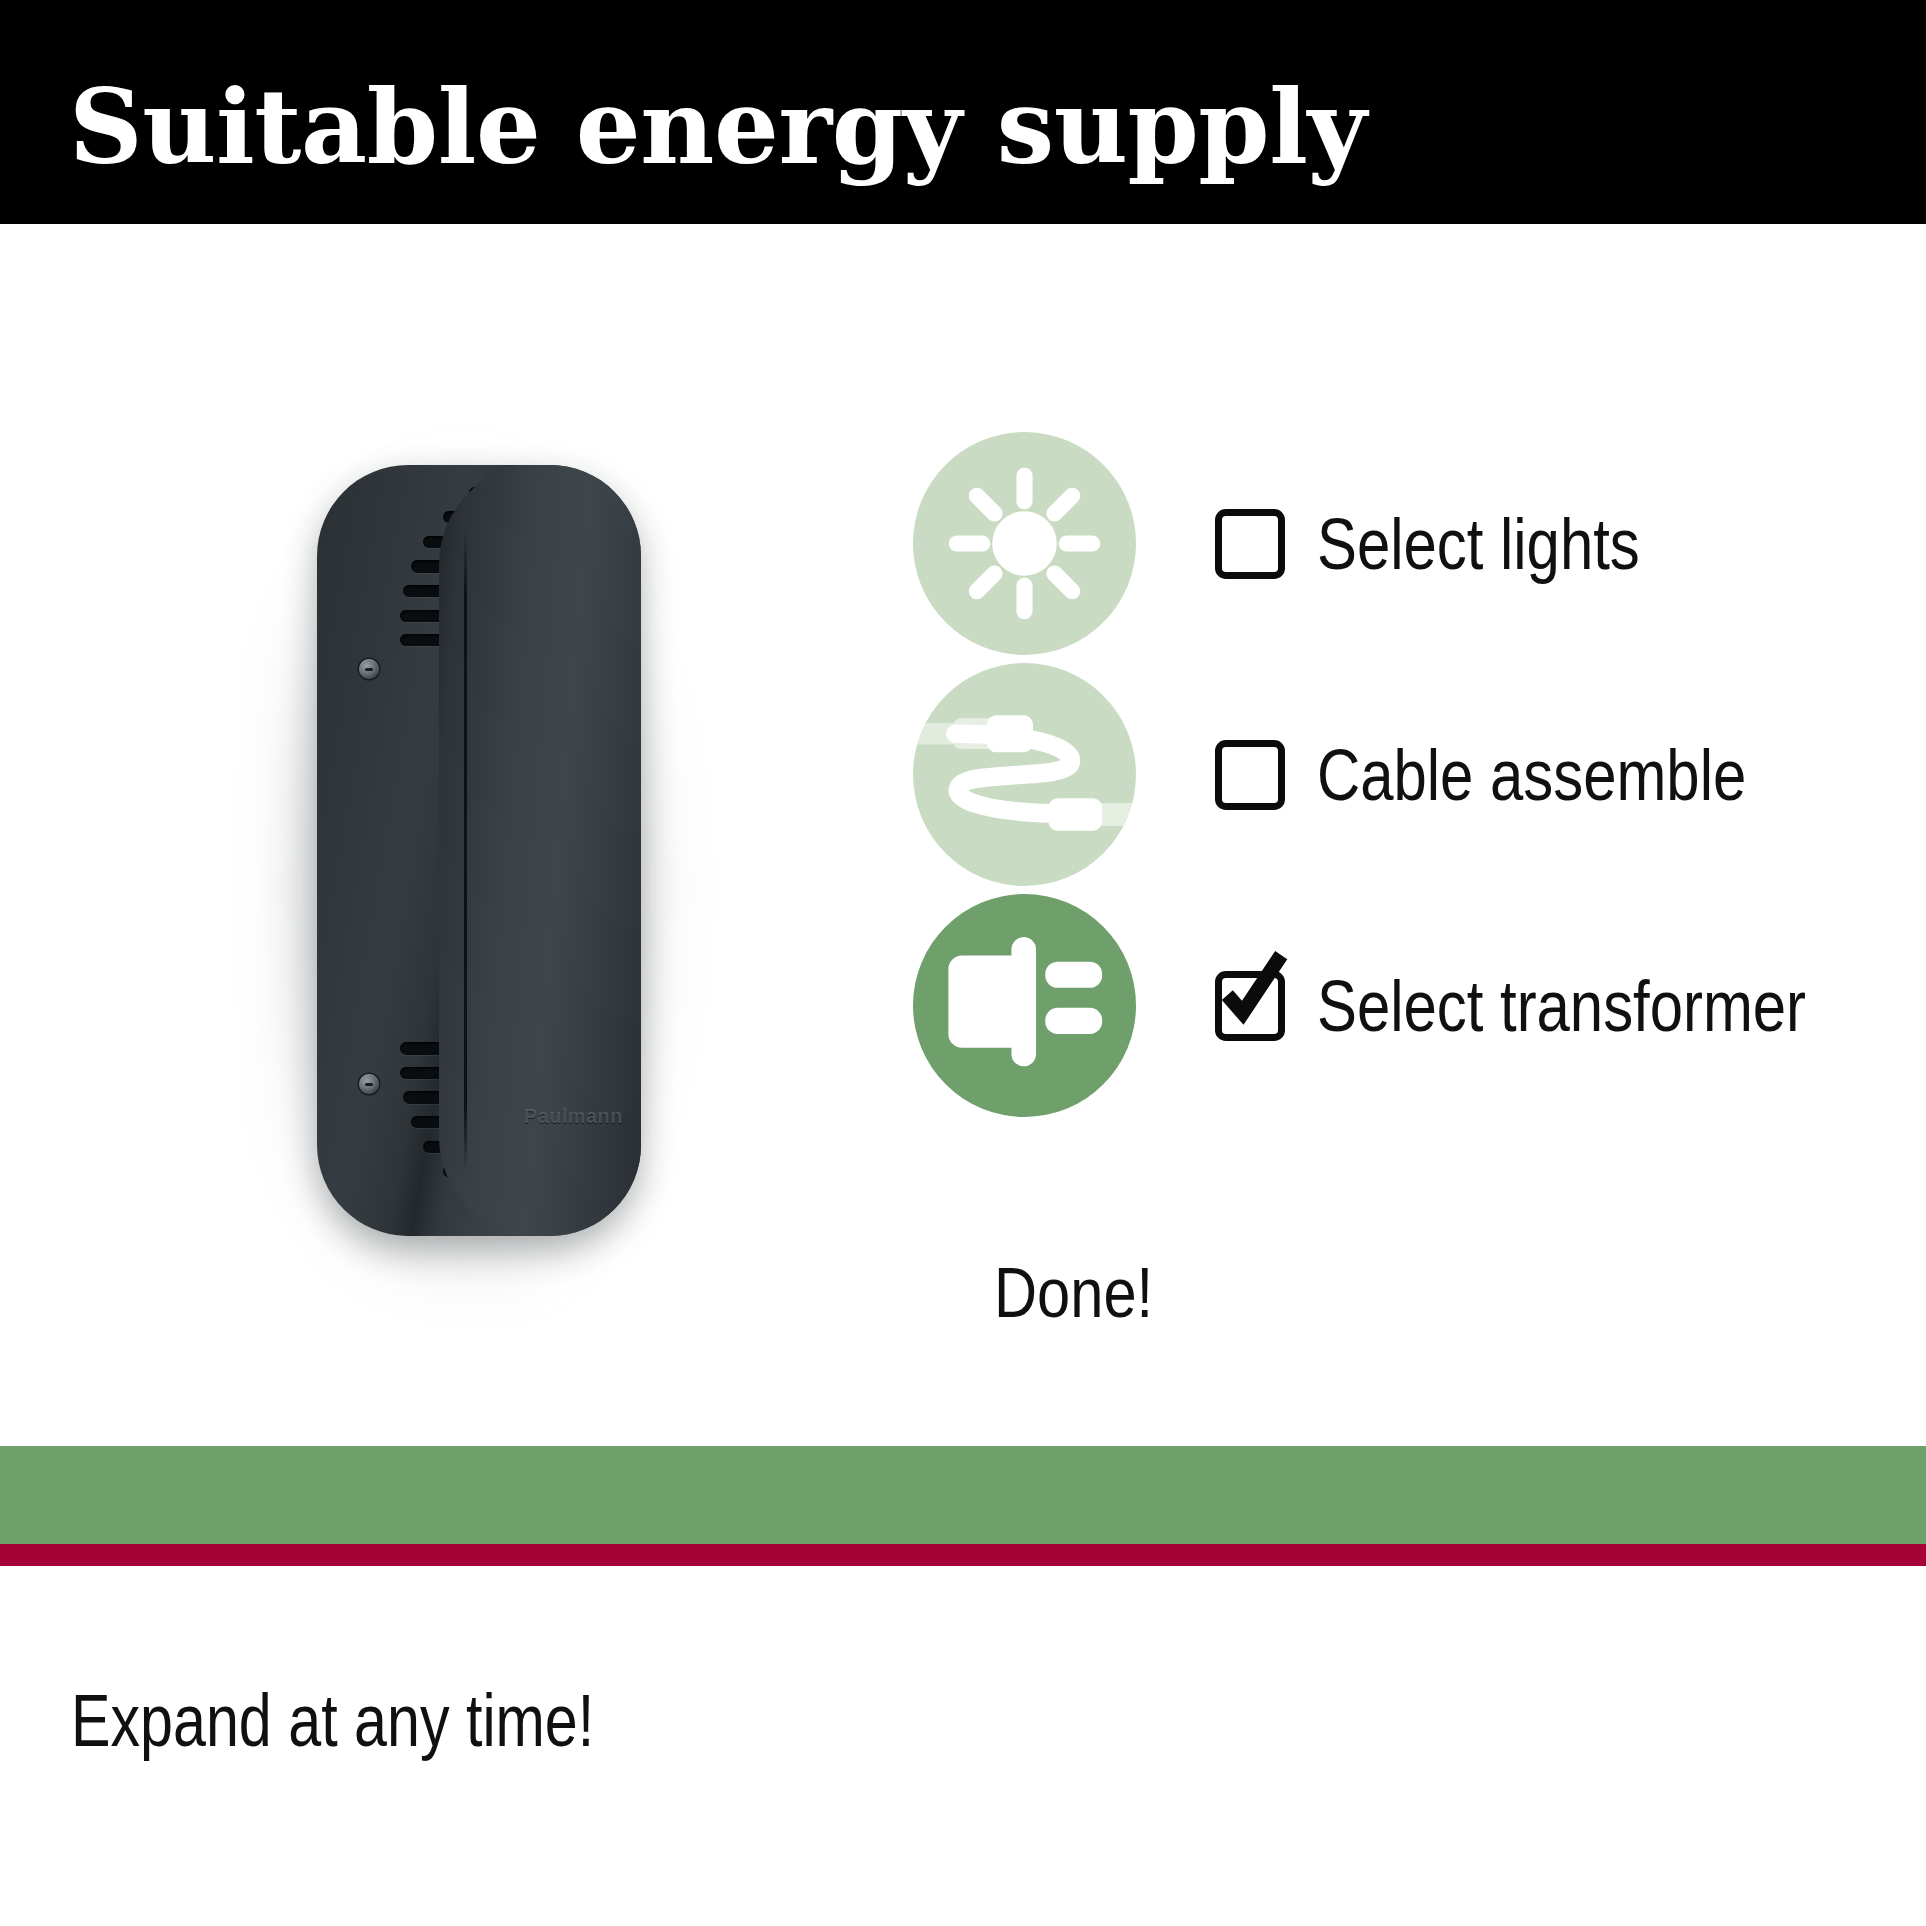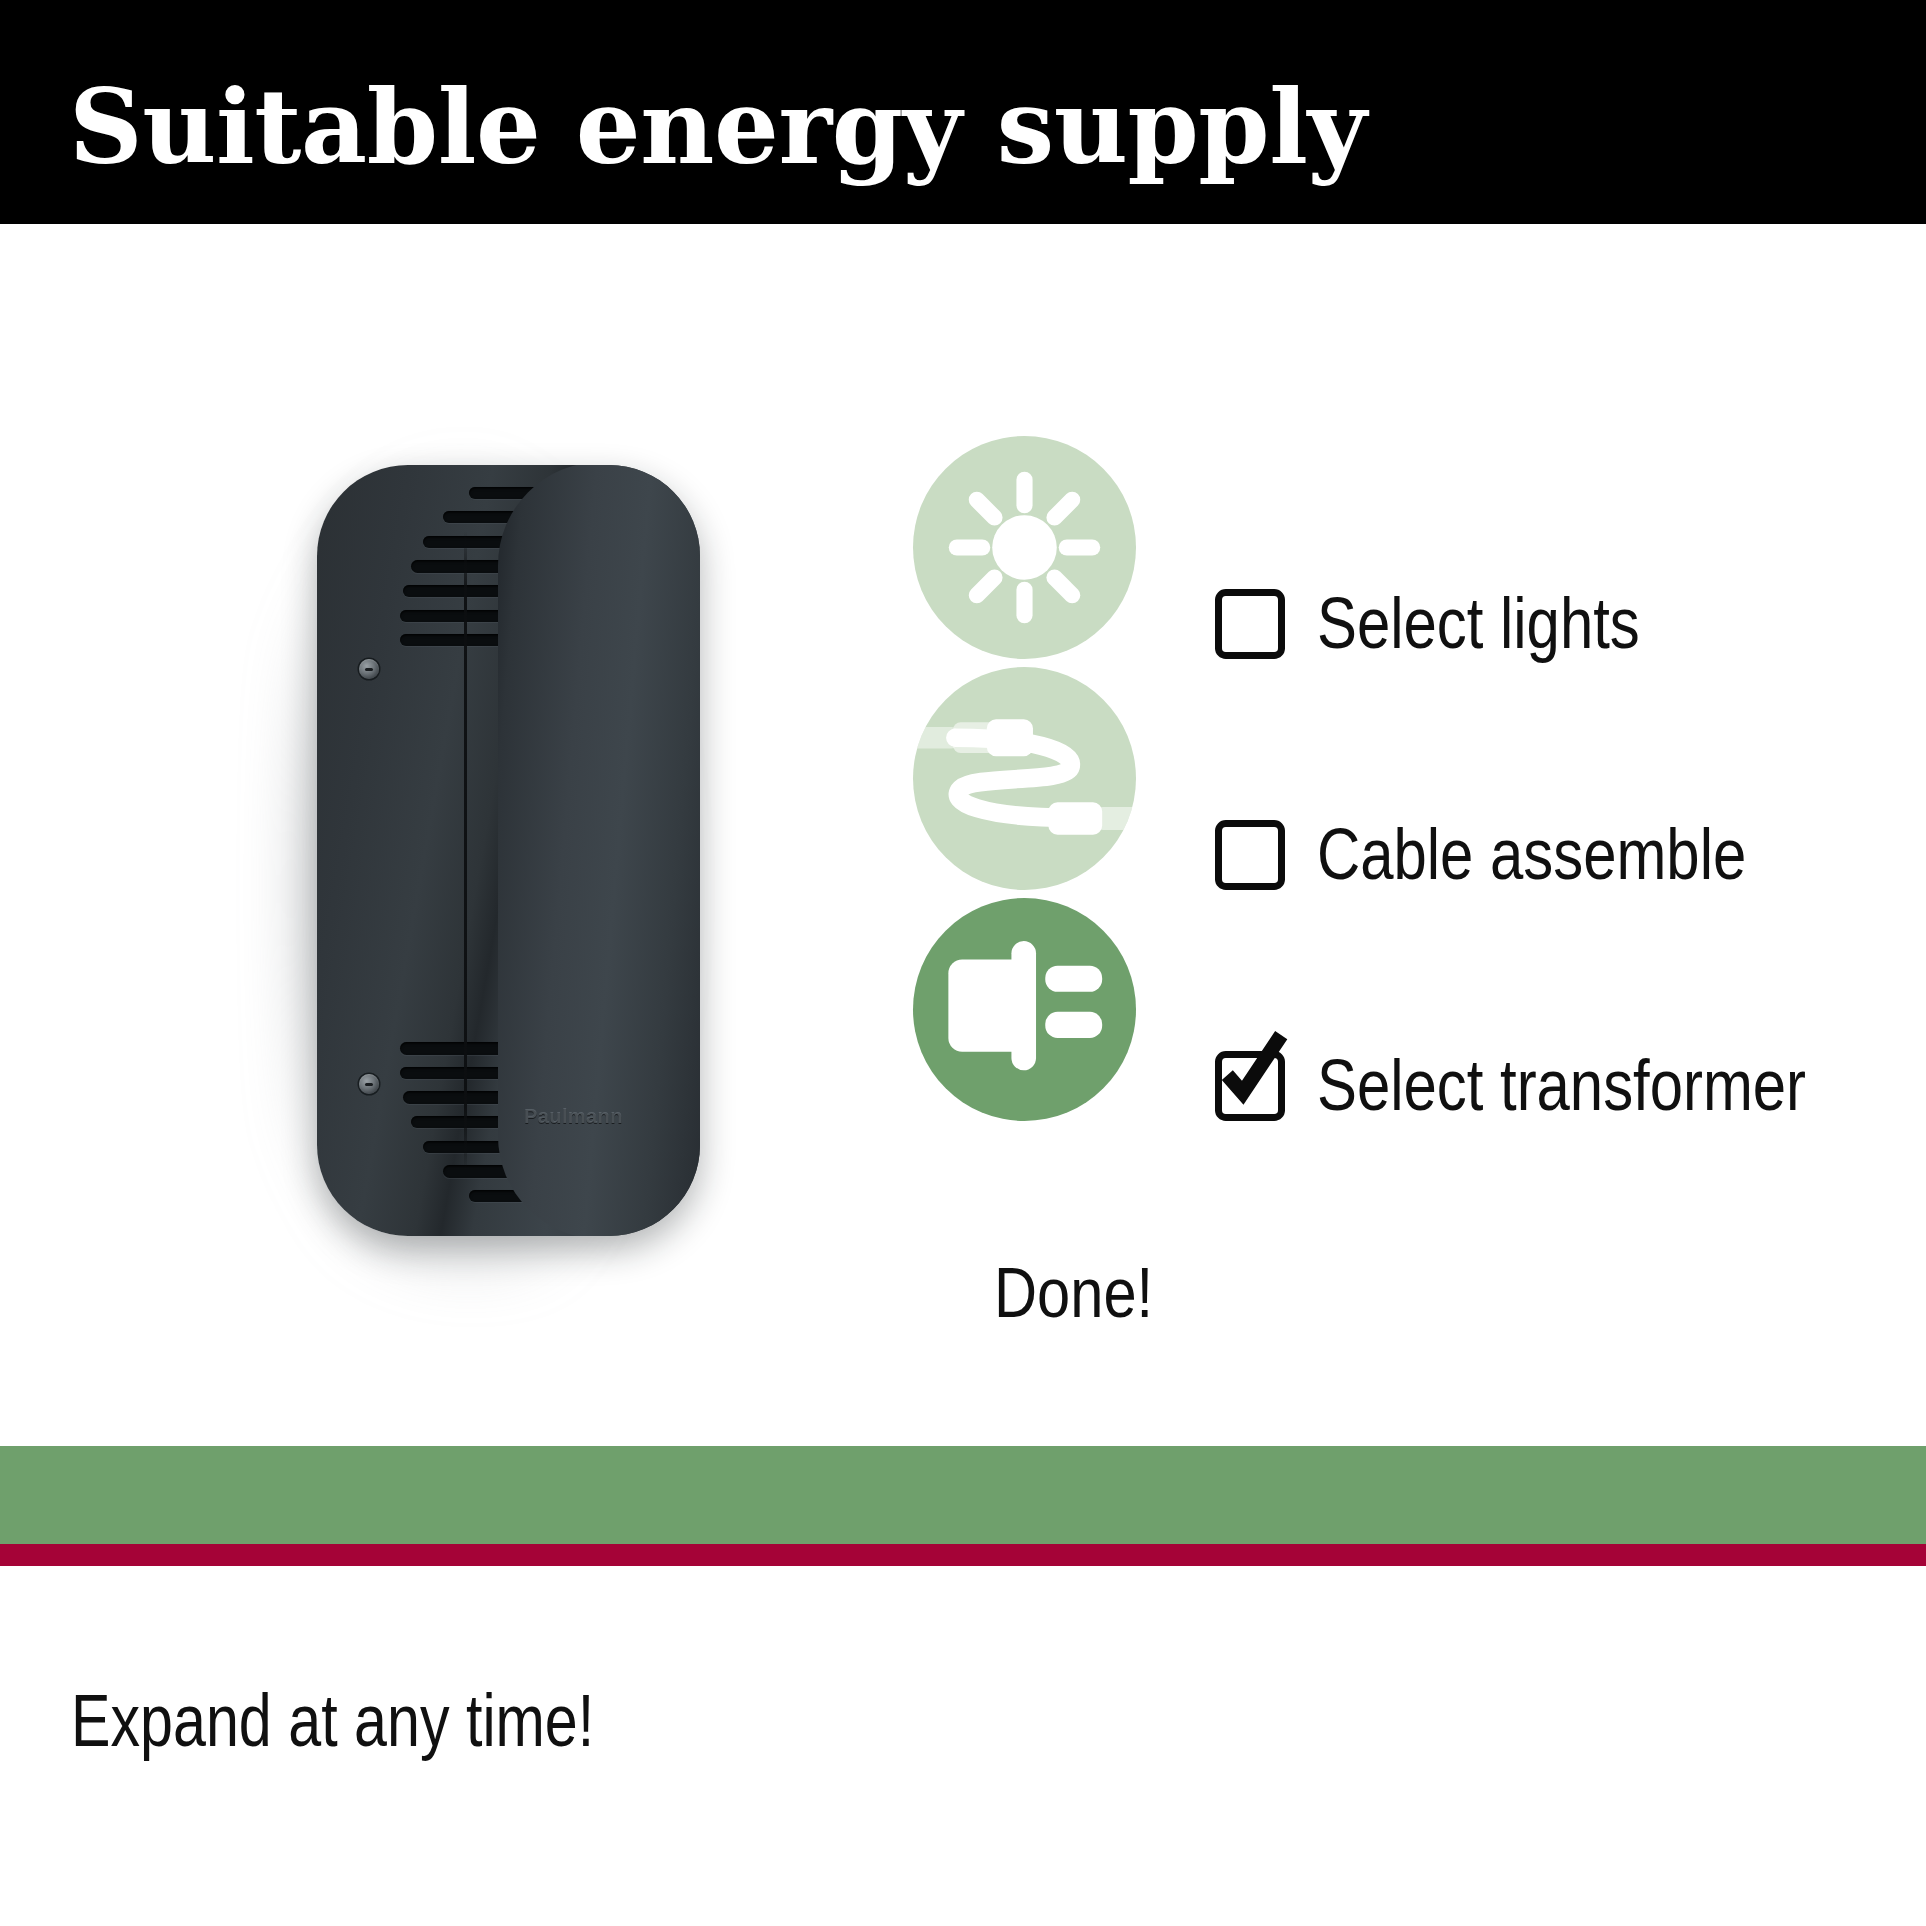--- a/index.html
+++ b/index.html
@@ -65,21 +65,21 @@
     background: radial-gradient(ellipse at 45% 52%,
                 rgba(110,115,120,0.40) 0%,
                 rgba(140,145,150,0.22) 48%,
                 rgba(255,255,255,0) 72%);
     filter: blur(20px);
   }
   .product-body {
     position: absolute;
     left: 63px;
     top: 71px;
-    width: 383px;
+    width: 324px;
     height: 771px;
     border-radius: 91px;
     background: linear-gradient(100deg,
                 #2b3034 0%,
                 #30363b 18%,
                 #363d42 34%,
                 #2e3438 45%,
                 #23282c 50%,
                 #333a3f 56%,
                 #3c444a 70%,
@@ -174,21 +174,21 @@
   .checklist {
     position: absolute;
     left: 913px;
     top: 204px;
     width: 986px;
   }
   .check-row {
     position: relative;
     height: 231px;
     display: flex;
-    align-items: flex-end;
+    align-items: center;
   }
   .icon-circle {
     position: relative;
     width: 223px;
     height: 223px;
     min-width: 223px;
     border-radius: 50%;
     overflow: hidden;
     display: flex;
     align-items: center;

